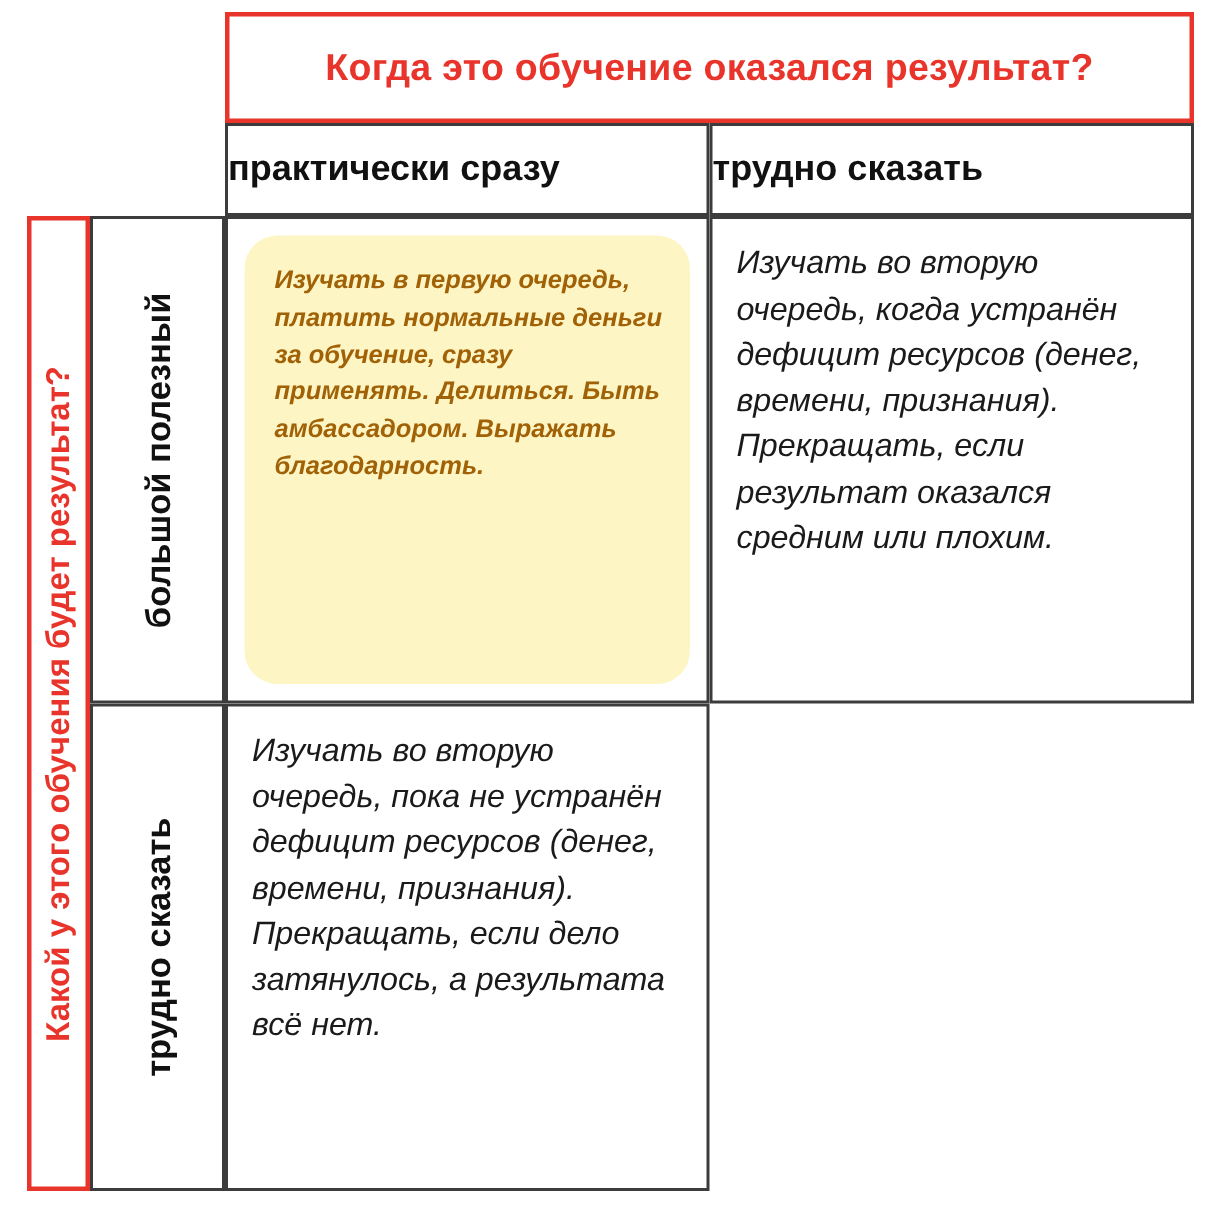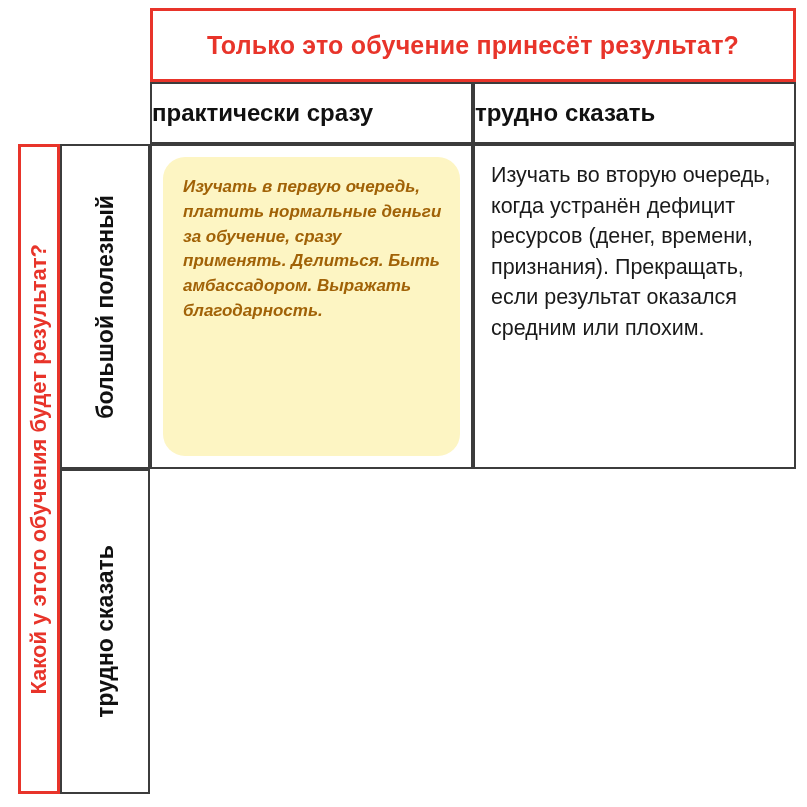--- a/index.html
+++ b/index.html
@@ -120,20 +120,21 @@
   }
   #cell-1-1 { left: 150px; top: 144px; width: 323px; height: 325px; }
   #cell-1-2 { left: 473px; top: 144px; width: 323px; height: 325px; }
   #cell-2-1 { left: 150px; top: 469px; width: 323px; height: 325px; }
   #cell-2-2 { left: 473px; top: 469px; width: 323px; height: 325px; }
 
   .cell-text {
     font-size: 21.5px;
     line-height: 1.42;
     color: #1a1a1a;
+    font-style: italic;
   }
 
   
   .highlight-box {
     position: absolute;
     left: 163px;
     top: 157px;
     width: 297px;
     height: 299px;
     background: #fdf5c3;
@@ -148,21 +149,21 @@
     font-size: 17px;
     line-height: 1.46;
   }
 </style>
 </head>
 <body>
 
 <div id="matrix">
 
   <div class="col-question">
-    <span>Только это обучение принесёт результат?</span>
+    <span>Когда это обучение оказался результат?</span>
   </div>
 
   <div class="col-head" id="col-head-1">
     <span>практически сразу</span>
   </div>
   <div class="col-head" id="col-head-2">
     <span>трудно сказать</span>
   </div>
 
   <div class="row-question">
@@ -178,15 +179,18 @@
 
   <div class="cell" id="cell-1-1"></div>
   <div class="highlight-box">
     <div class="cell-text">Изучать в первую очередь, платить нормальные деньги за обучение, сразу применять. Делиться. Быть амбассадором. Выражать благодарность.</div>
   </div>
 
   <div class="cell" id="cell-1-2">
     <div class="cell-text">Изучать во вторую очередь, когда устранён дефицит ресурсов (денег, времени, признания). Прекращать, если результат оказался средним или плохим.</div>
   </div>
 
+  <div class="cell" id="cell-2-1">
+    <div class="cell-text">Изучать во вторую очередь, пока не устранён дефицит ресурсов (денег, времени, признания). Прекращать, если дело затянулось, а результата всё нет.</div>
+  </div>
 
 
 </div>
 
 </body></html>

